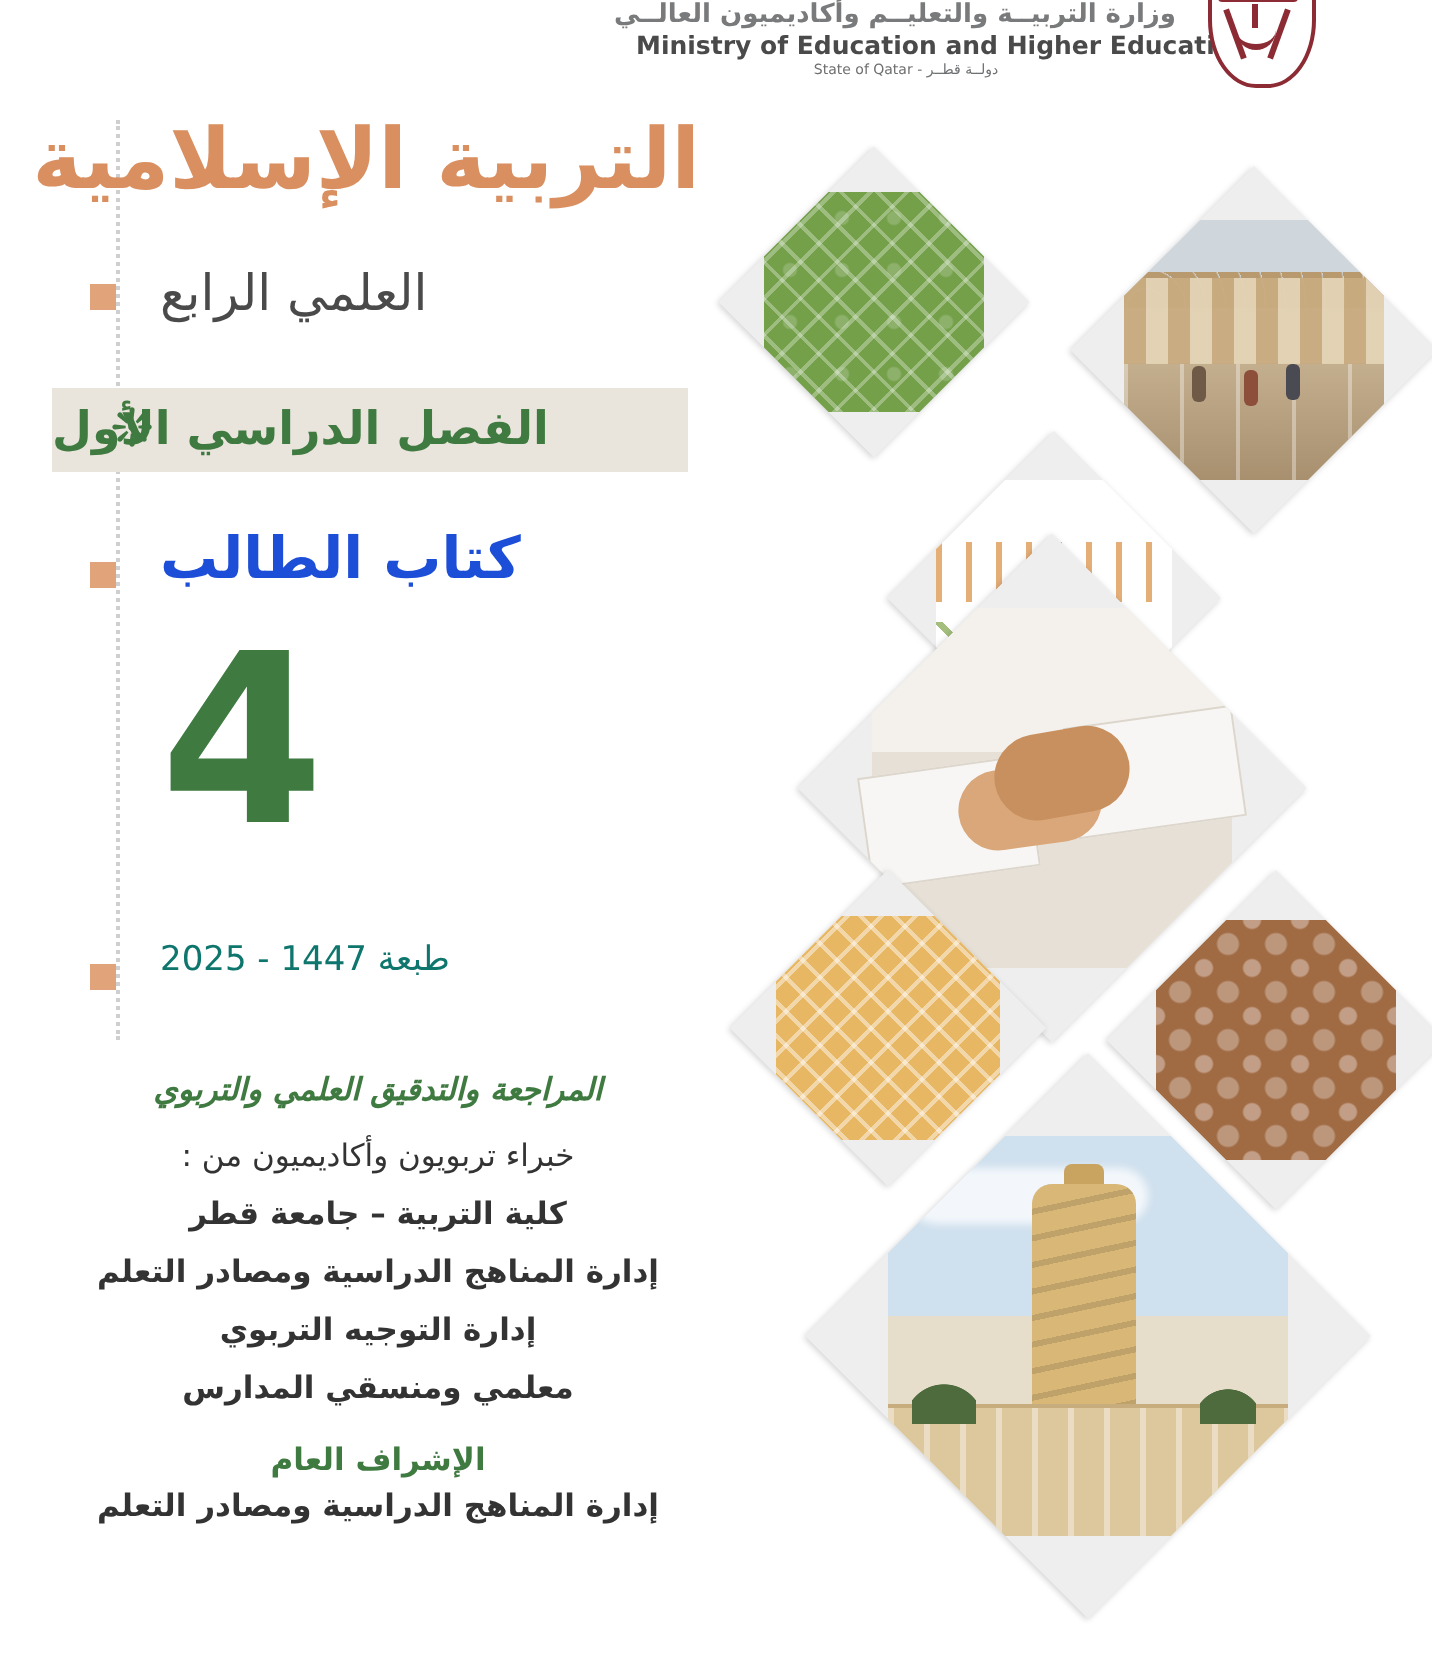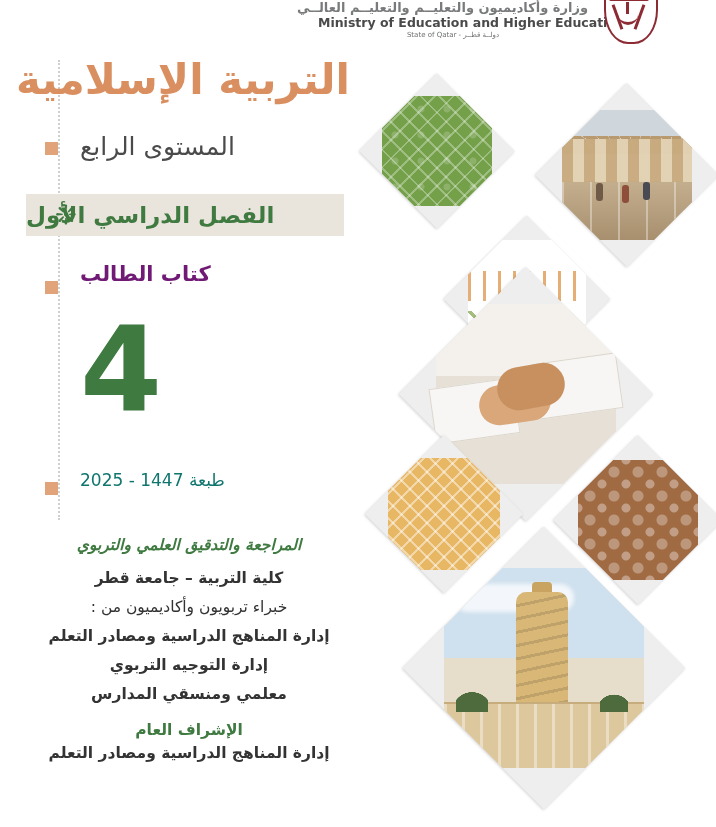--- a/index.html
+++ b/index.html
@@ -190,22 +190,22 @@
     line-height: 36px;
     text-align: center;
   }
 
   .student-book {
     position: absolute;
     left: 80px;
     top: 262px;
     width: 260px;
     text-align: left;
-    color: #701a75;
-    font-size: 21px;
+    color: #1d4ed8;
+    font-size: 29px;
     font-weight: bold;
   }
 
   .big-number {
     position: absolute;
     left: 80px;
     top: 305px;
     width: 180px;
     text-align: left;
     color: #3f7a40;
@@ -448,55 +448,55 @@
     opacity: .8;
   }
 </style>
 </head>
 <body>
 
 <div class="page">
 
   <div class="header">
     <div class="ministry-block">
-      <div class="ministry-ar">وزارة وأكاديميون والتعليــم والتعليــم العالــي</div>
+      <div class="ministry-ar">وزارة التربيــة والتعليــم وأكاديميون العالــي</div>
       <div class="ministry-en">Ministry of Education and Higher Education</div>
       <div class="ministry-state">State of Qatar - دولــة قطــر</div>
     </div>
     <div class="emblem">
       <div class="shield"></div>
       <div class="band"></div>
       <div class="swordL"></div>
       <div class="swordR"></div>
       <div class="palm"></div>
       <div class="boat"></div>
     </div>
   </div>
 
   <div class="timeline"></div>
   <div class="tl-sq s1"></div>
   <div class="tl-sq s2"></div>
   <div class="tl-sq s3"></div>
 
   <div class="title-main">التربية الإسلامية</div>
-  <div class="title-level">المستوى الرابع</div>
+  <div class="title-level">العلمي الرابع</div>
 
   <div class="term-badge">
     <span class="rosette">❊</span>
     <span class="term-text">الفصل الدراسي الأول</span>
   </div>
 
   <div class="student-book">كتاب الطالب</div>
   <div class="big-number">4</div>
   <div class="edition">طبعة 1447 - 2025</div>
 
   <div class="credits">
     <div class="head">المراجعة والتدقيق العلمي والتربوي</div>
+    <div class="line thin">خبراء تربويون وأكاديميون من :</div>
     <div class="line">كلية التربية – جامعة قطر</div>
-    <div class="line thin">خبراء تربويون وأكاديميون من :</div>
     <div class="line">إدارة المناهج الدراسية ومصادر التعلم</div>
     <div class="line">إدارة التوجيه التربوي</div>
     <div class="line">معلمي ومنسقي المدارس</div>
     <div class="head2">الإشراف العام</div>
     <div class="line">إدارة المناهج الدراسية ومصادر التعلم</div>
   </div>
 
   <div class="collage">
 
     <div class="dia" style="left:12px; top:38px; width:110px; height:110px;">

